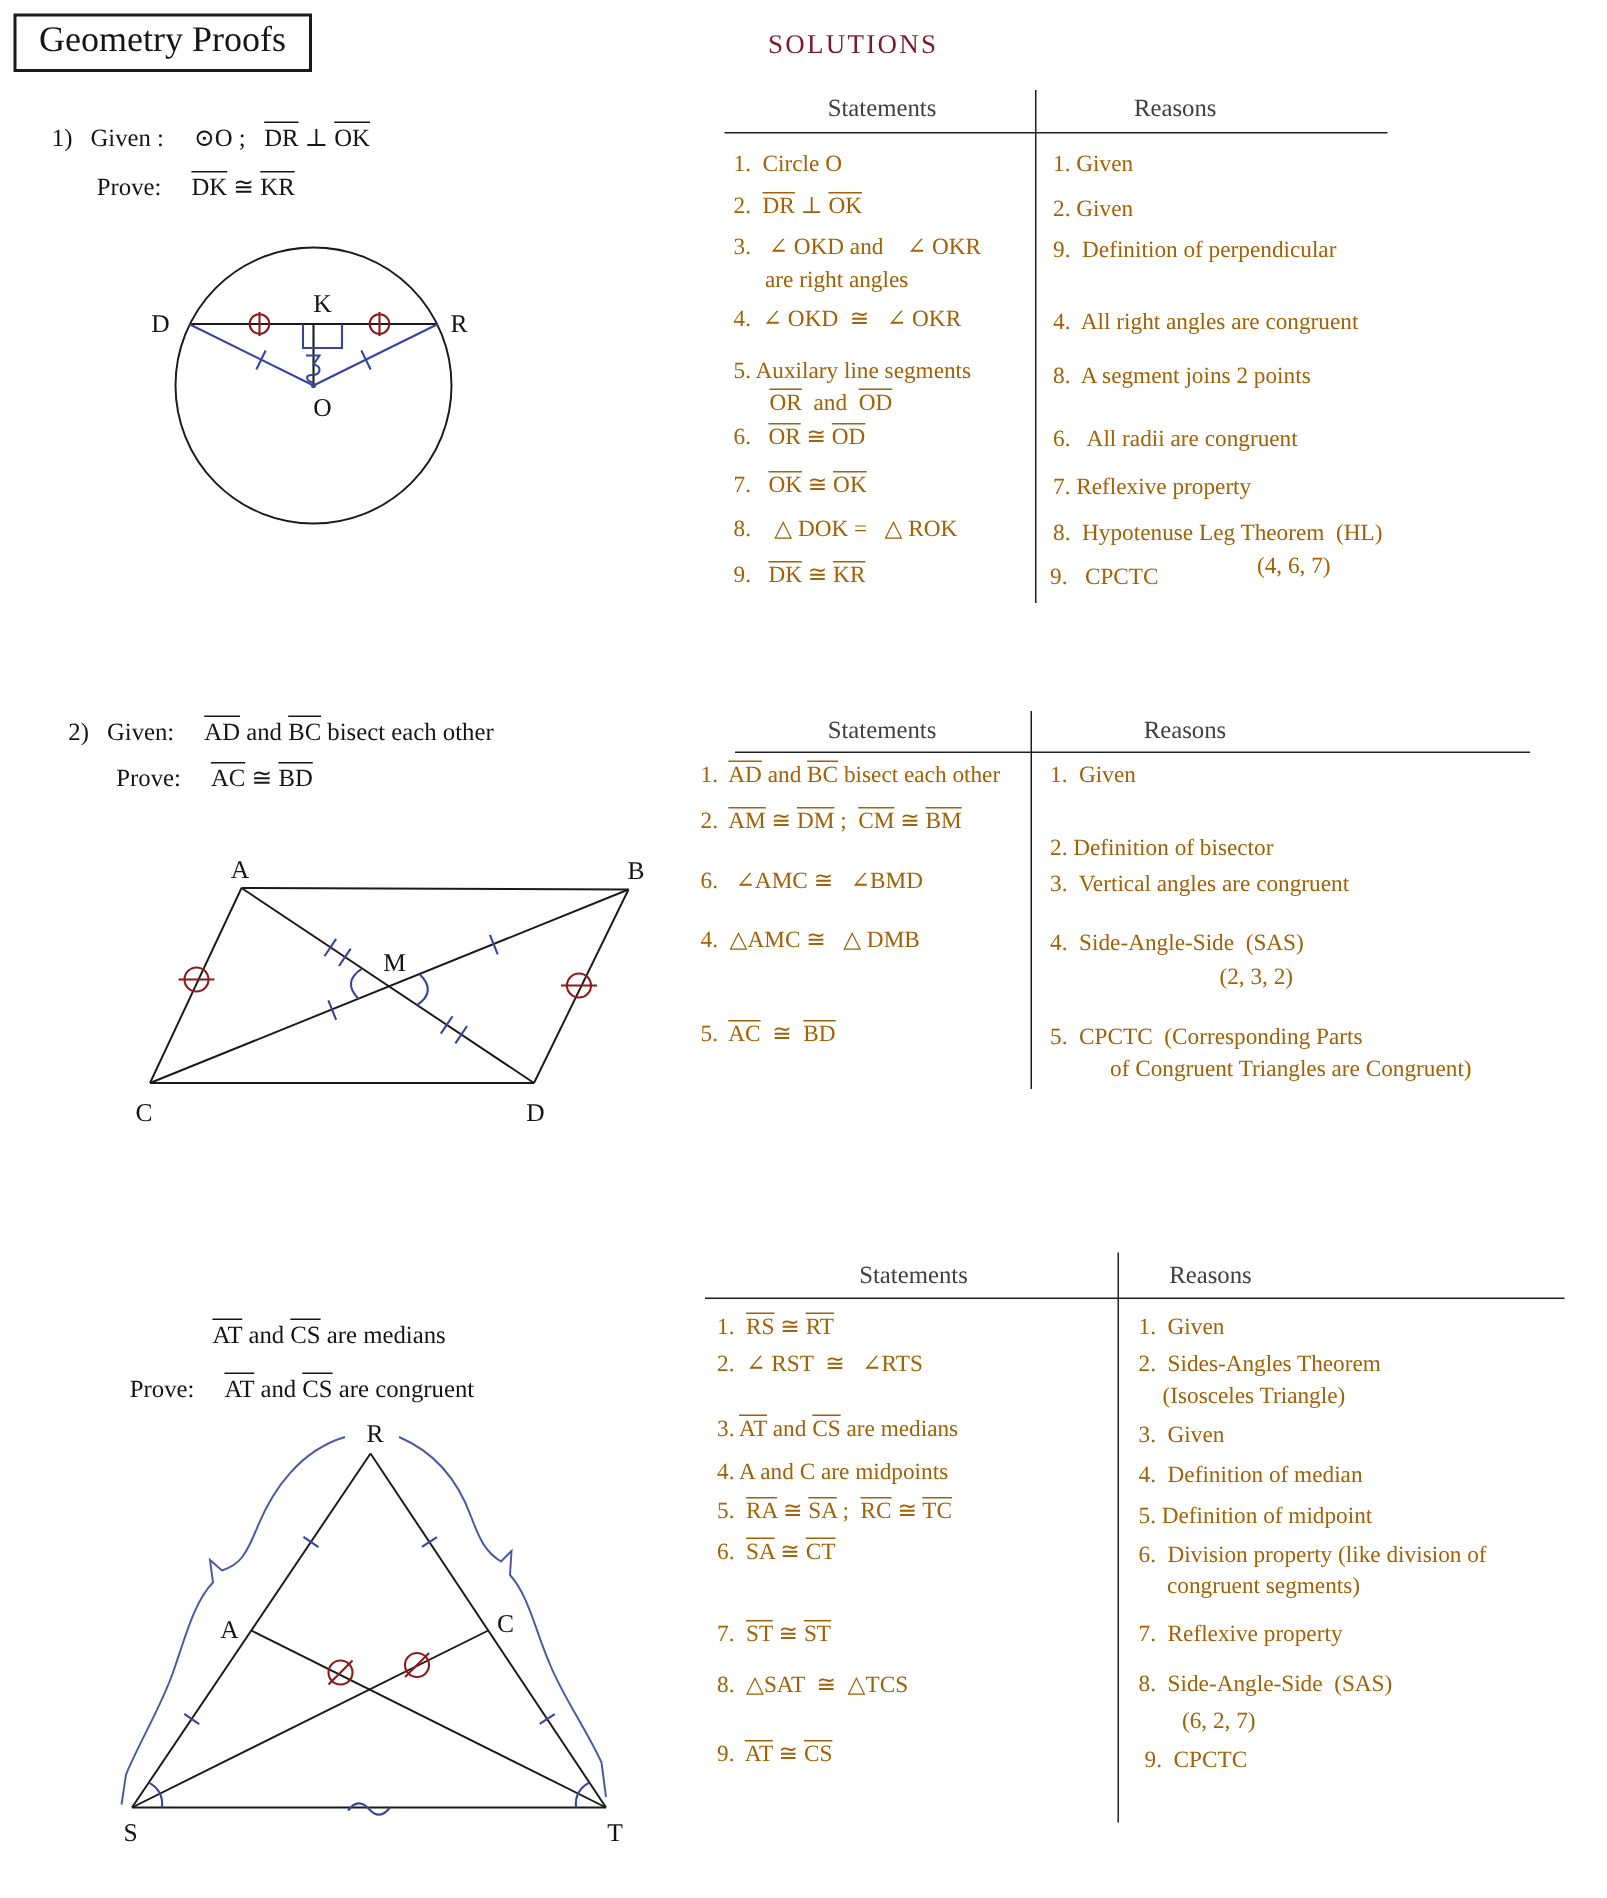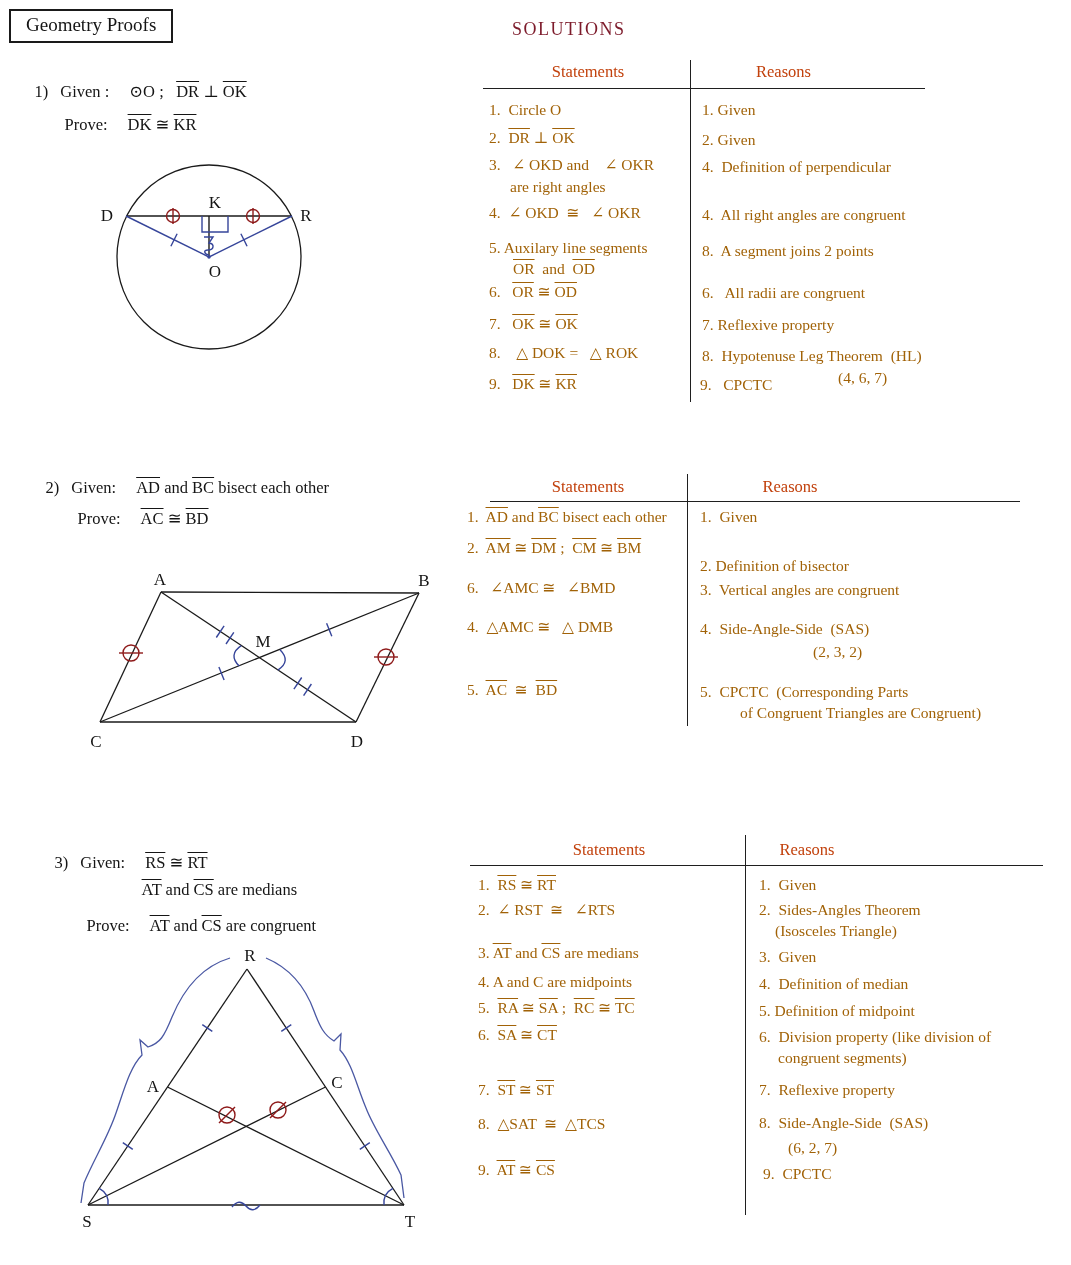--- a/index.html
+++ b/index.html
@@ -1,25 +1,25 @@
 <!DOCTYPE html>
 <html><head>
 <meta charset="utf-8">
 <style>
   html,body{margin:0;padding:0;background:#ffffff;}
   .page{position:relative;width:1071px;height:1265px;background:#fff;overflow:hidden;
         font-family:"Liberation Serif","DejaVu Serif","DejaVu Sans",serif;color:#151515;}
   .abs{position:absolute;}
-  .titlebox{left:9px;top:9px;border:2px solid #1a1a1a;padding:3px 15px 5px 15px;font-size:19px;background:#fff;}
+  .titlebox{left:9px;top:9px;border:2px solid #1a1a1a;padding:3px 15px 5px 15px;font-size:24px;background:#fff;}
   .solutions{left:512px;top:19px;font-size:18px;letter-spacing:1.5px;color:#7d1b2b;}
   .pline{font-size:16.5px;white-space:pre;}
   .pline .pnum{margin-right:12px;}
   .pline .plabel{margin-right:20px;}
   .tbl{position:absolute;}
-  .th{position:absolute;font-size:16.5px;color:#c2410c;text-align:center;white-space:pre;}
+  .th{position:absolute;font-size:16.5px;color:#404040;text-align:center;white-space:pre;}
   .rule{position:absolute;height:0;border-top:1.5px solid #1f1f1f;}
   .vline{position:absolute;width:0;border-left:1.5px solid #1f1f1f;}
   .cell{position:absolute;font-size:15.5px;color:#a16207;white-space:pre;line-height:1.25;}
   .ov{text-decoration:overline;}
   svg{position:absolute;overflow:visible;}
   .dlabel{font-size:17px;fill:#151515;font-family:"Liberation Serif","DejaVu Serif",serif;}
 </style>
 </head>
 <body>
 
@@ -68,21 +68,21 @@
     <div class="th" style="left:5px;top:4px;width:200px;">Statements</div>
     <div class="th" style="left:228px;top:4px;width:145px;">Reasons</div>
     <div class="rule" style="left:0;top:30px;width:442px;"></div>
     <div class="vline" style="left:207px;top:2px;height:342px;"></div>
     <div class="cell" style="left:6px;top:42px;">1.  Circle O</div>
     <div class="cell" style="left:219px;top:42px;">1. Given</div>
     <div class="cell" style="left:6px;top:70px;">2.  <span class="ov">DR</span> ⊥ <span class="ov">OK</span></div>
     <div class="cell" style="left:219px;top:72px;">2. Given</div>
     <div class="cell" style="left:6px;top:97px;">3.   ∠ OKD and    ∠ OKR</div>
     <div class="cell" style="left:27px;top:119px;">are right angles</div>
-    <div class="cell" style="left:219px;top:99px;">4.  Definition of perpendicular</div>
+    <div class="cell" style="left:219px;top:99px;">9.  Definition of perpendicular</div>
     <div class="cell" style="left:6px;top:145px;">4.  ∠ OKD  ≅   ∠ OKR</div>
     <div class="cell" style="left:219px;top:147px;">4.  All right angles are congruent</div>
     <div class="cell" style="left:6px;top:180px;">5. Auxilary line segments</div>
     <div class="cell" style="left:30px;top:201px;"><span class="ov">OR</span>  and  <span class="ov">OD</span></div>
     <div class="cell" style="left:219px;top:183px;">8.  A segment joins 2 points</div>
     <div class="cell" style="left:6px;top:224px;">6.   <span class="ov">OR</span> ≅ <span class="ov">OD</span></div>
     <div class="cell" style="left:219px;top:225px;">6.   All radii are congruent</div>
     <div class="cell" style="left:6px;top:256px;">7.   <span class="ov">OK</span> ≅ <span class="ov">OK</span></div>
     <div class="cell" style="left:219px;top:257px;">7. Reflexive property</div>
     <div class="cell" style="left:6px;top:285px;">8.    △ DOK =   △ ROK</div>
@@ -143,23 +143,20 @@
     <div class="cell" style="left:7px;top:104px;">6.   ∠AMC ≅   ∠BMD</div>
     <div class="cell" style="left:240px;top:106px;">3.  Vertical angles are congruent</div>
     <div class="cell" style="left:7px;top:143px;">4.  △AMC ≅   △ DMB</div>
     <div class="cell" style="left:240px;top:145px;">4.  Side-Angle-Side  (SAS)</div>
     <div class="cell" style="left:353px;top:168px;">(2, 3, 2)</div>
     <div class="cell" style="left:7px;top:206px;">5.  <span class="ov">AC</span>  ≅  <span class="ov">BD</span></div>
     <div class="cell" style="left:240px;top:208px;">5.  CPCTC  (Corresponding Parts</div>
     <div class="cell" style="left:280px;top:229px;">of Congruent Triangles are Congruent)</div>
   </div>
 
-  <div class="abs pline" style="left:38px;top:833px;">
-    <span class="pnum">3)</span><span class="plabel">Given:</span><span><span class="ov">RS</span> ≅ <span class="ov">RT</span></span>
-  </div>
   <div class="abs pline" style="left:70px;top:896px;">
     <span class="plabel">Prove:</span><span><span class="ov">AT</span> and <span class="ov">CS</span> are congruent</span>
   </div>
   <div class="abs pline" style="left:126px;top:860px;">
     <span><span class="ov">AT</span> and <span class="ov">CS</span> are medians</span>
   </div>
 
   <svg style="left:60px;top:945px;" width="390" height="300" viewBox="0 0 390 300">
     <g stroke="#1a1a1a" stroke-width="1.3">
       <line x1="187" y1="24" x2="28" y2="260"></line>

